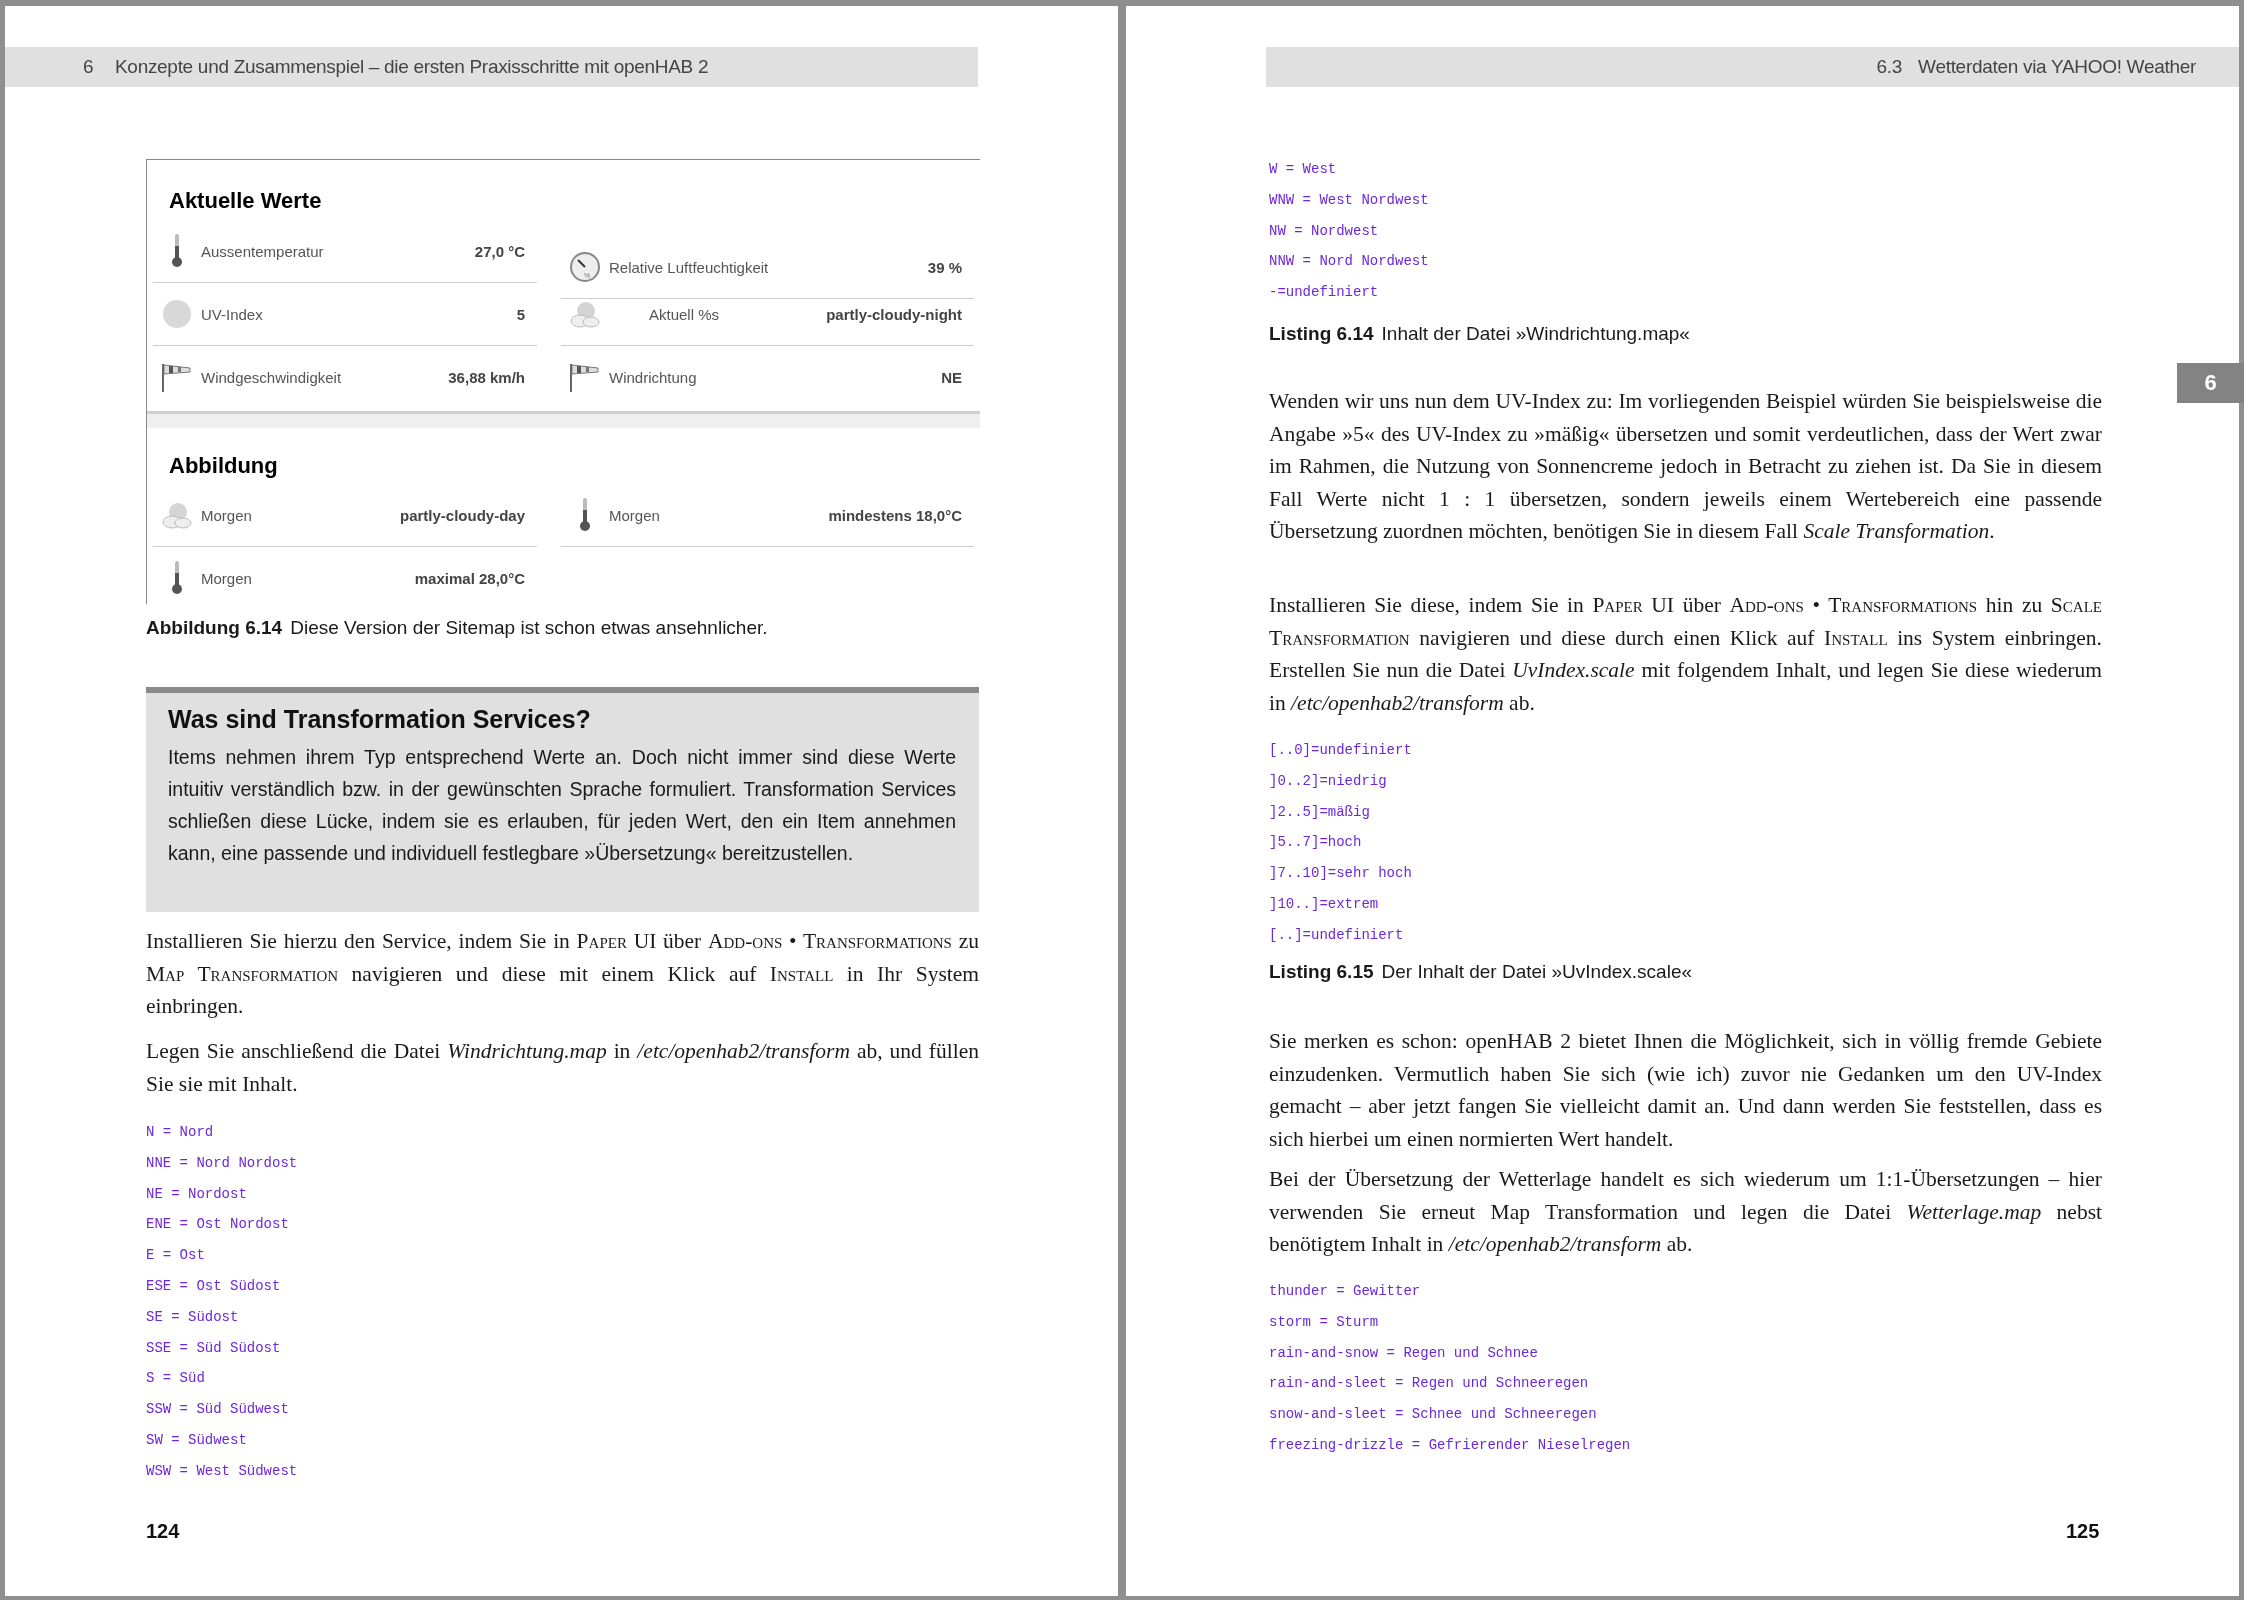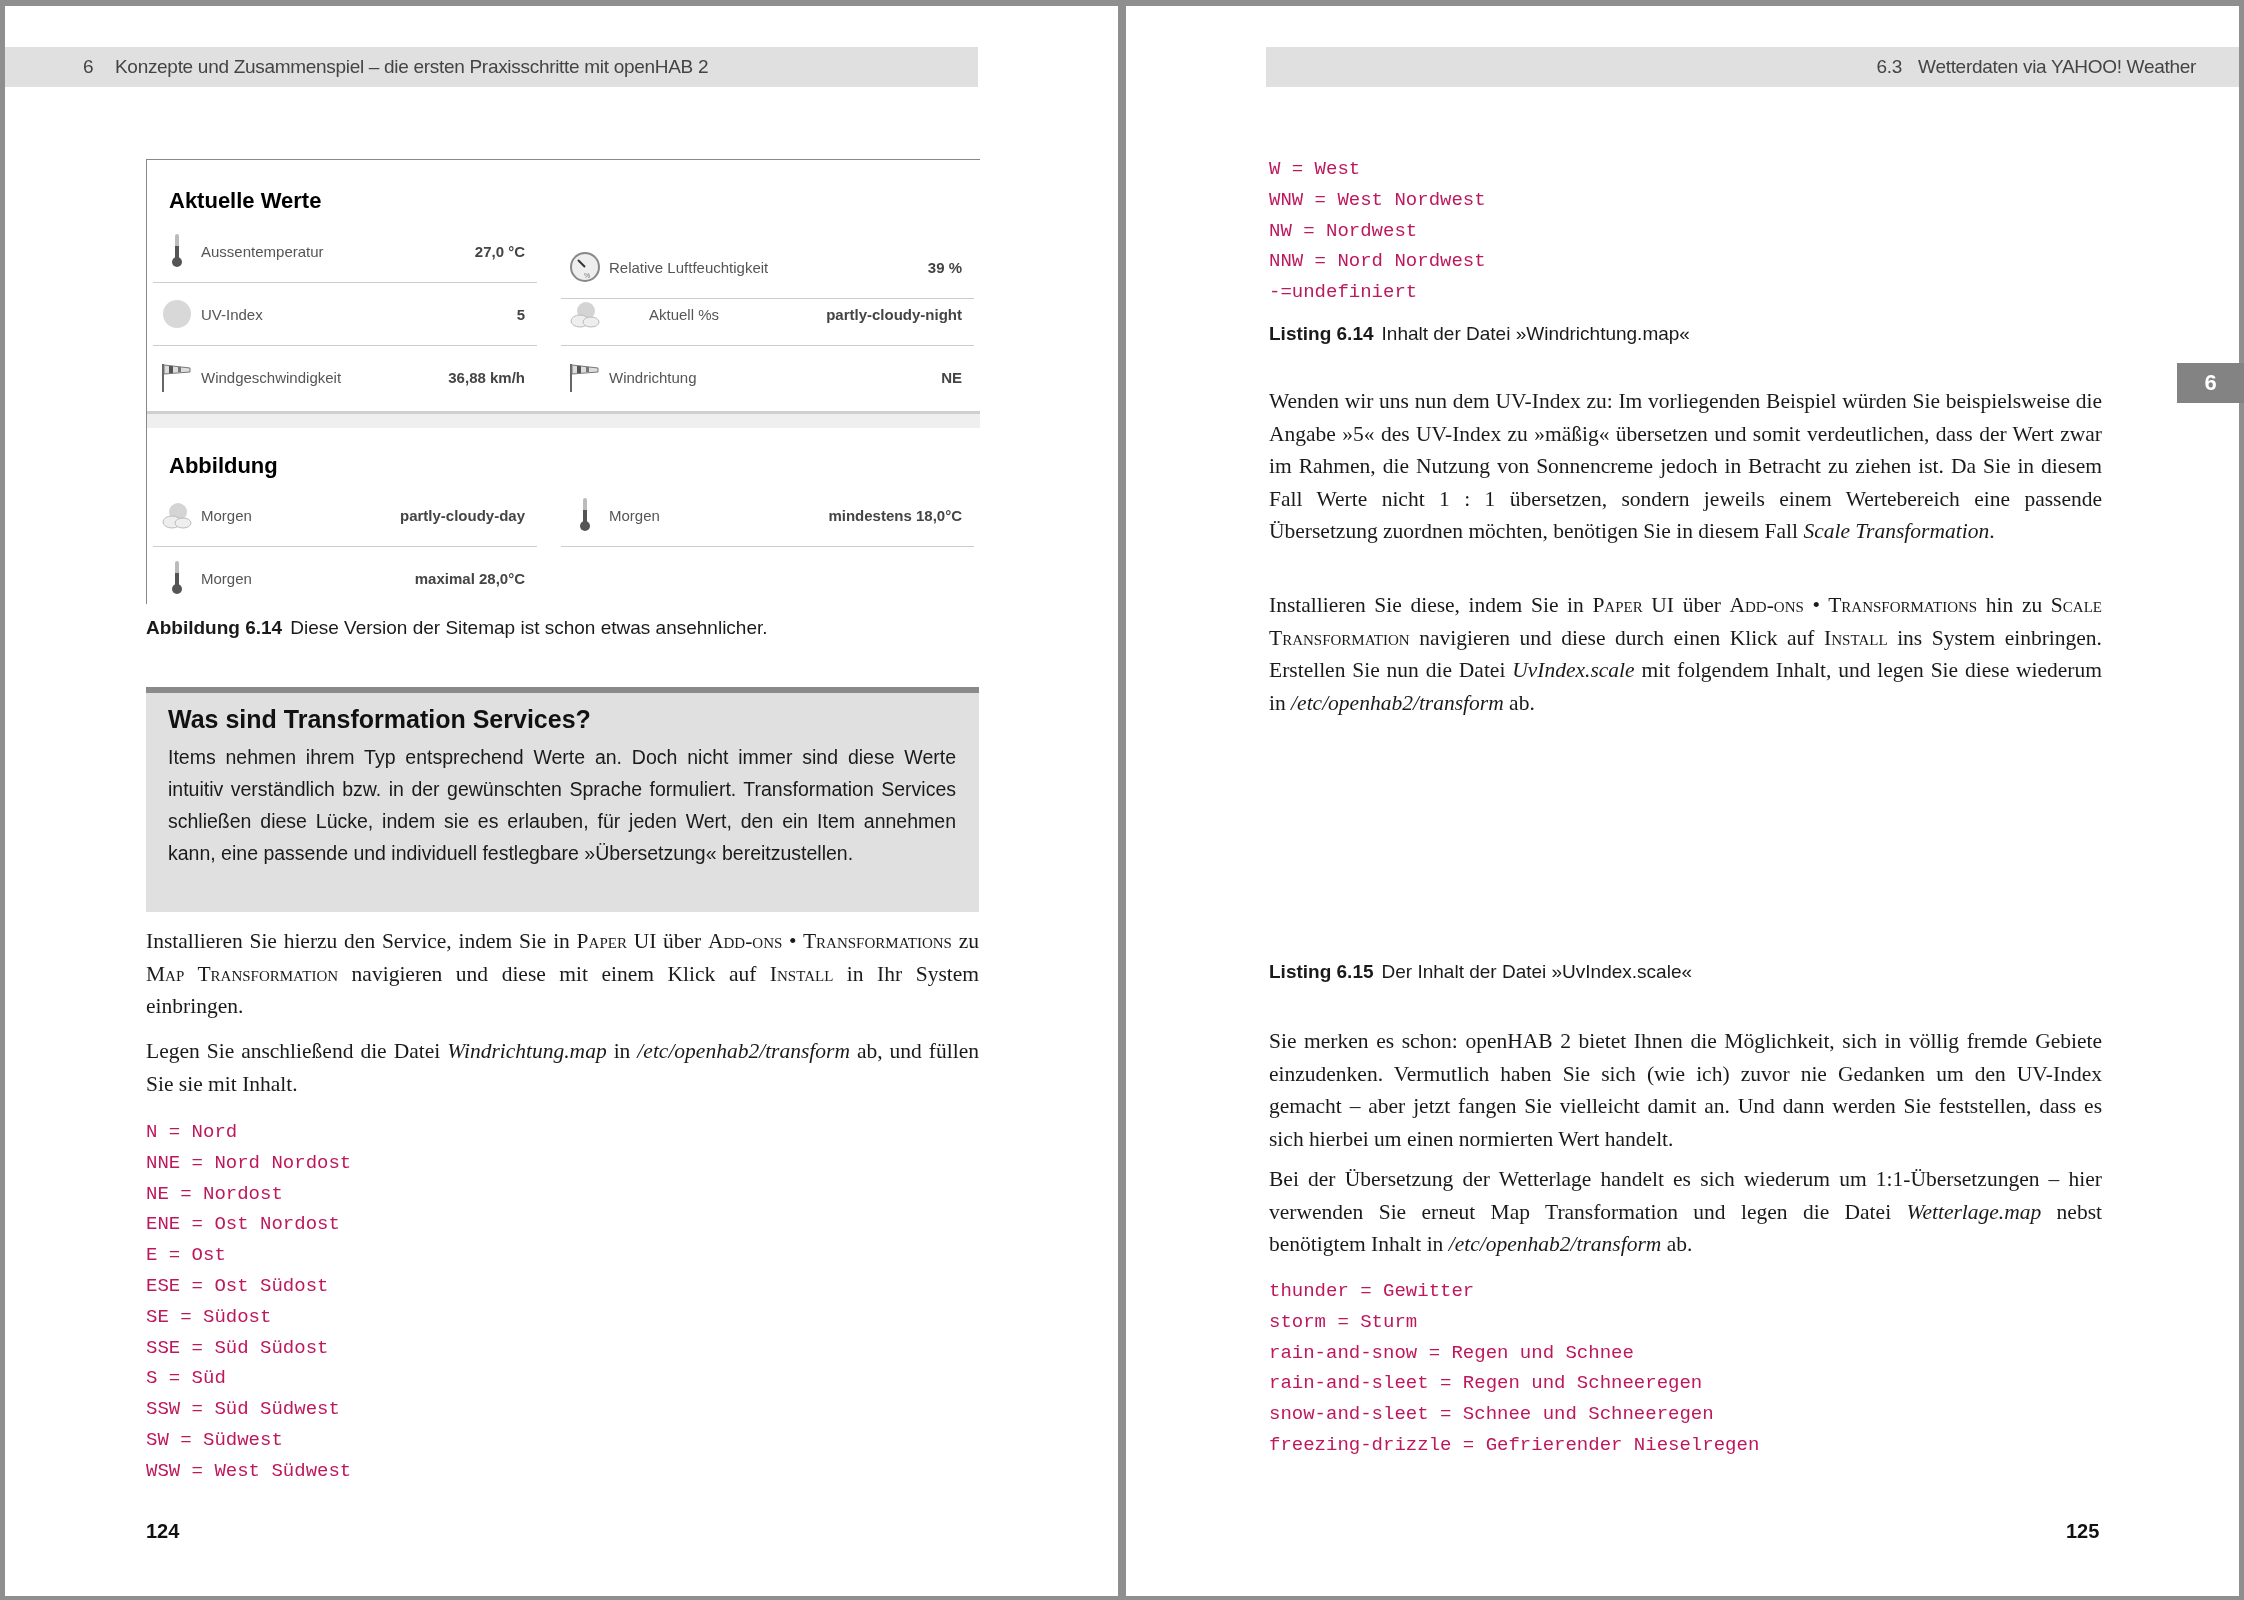--- a/index.html
+++ b/index.html
@@ -27,21 +27,21 @@
 
   .caption { position:absolute; font-family:"Liberation Sans", sans-serif; font-size:19px; color:#1a1a1a; }
   .caption b { font-weight:bold; margin-right:8px; }
 
   .box { position:absolute; left:141px; top:681px; width:833px; height:219px; background:#e0e0e0; border-top:6px solid #8a8a8a; font-family:"Liberation Sans", sans-serif; }
   .box .box-title { position:absolute; left:22px; top:12px; font-size:25px; font-weight:bold; color:#111; }
   .box .box-text { position:absolute; left:22px; top:48px; width:788px; font-size:19.5px; line-height:32px; text-align:justify; color:#1a1a1a; }
 
   .para { position:absolute; font-size:21.5px; line-height:32.5px; text-align:justify; color:#1a1a1a; }
   .sc { font-variant:small-caps; }
-  .code { position:absolute; font-family:"Liberation Mono", monospace; font-size:19px; line-height:30.8px; color:#be185d; white-space:pre; }
+  .code { position:absolute; font-family:"Liberation Mono", monospace; font-size:14px; line-height:30.8px; color:#6d28d9; white-space:pre; }
   .pagenum { position:absolute; top:1514px; font-family:"Liberation Sans", sans-serif; font-weight:bold; font-size:20px; color:#111; }
 
   .chapter-tab { position:absolute; left:2177px; top:363px; width:67px; height:40px; background:#838383; color:#fff; font-family:"Liberation Sans", sans-serif; font-weight:bold; font-size:22px; display:flex; align-items:center; justify-content:center; }
 </style>
 </head>
 <body>
 
 <div class="page left">
   <div class="running-head">
     <span class="num">6</span>
@@ -206,20 +206,27 @@
   </div>
 
   <div class="para" style="left:143px; top:379px; width:833px;">
     <span>Wenden wir uns nun dem UV-Index zu: Im vorliegenden Beispiel würden Sie beispielsweise die Angabe »5« des UV-Index zu »mäßig« übersetzen und somit verdeutlichen, dass der Wert zwar im Rahmen, die Nutzung von Sonnencreme jedoch in Betracht zu ziehen ist. Da Sie in diesem Fall Werte nicht 1 : 1 übersetzen, sondern jeweils einem Wertebereich eine passende Übersetzung zuordnen möchten, benötigen Sie in diesem Fall </span><i>Scale Transformation</i><span>.</span>
   </div>
 
   <div class="para" style="left:143px; top:583px; width:833px;">
     <span>Installieren Sie diese, indem Sie in </span><span class="sc">Paper UI</span><span> über </span><span class="sc">Add-ons • Transformations</span><span> hin zu </span><span class="sc">Scale Transformation</span><span> navigieren und diese durch einen Klick auf </span><span class="sc">Install</span><span> ins System einbringen. Erstellen Sie nun die Datei </span><i>UvIndex.scale</i><span> mit folgendem Inhalt, und legen Sie diese wiederum in </span><i>/etc/openhab2/transform</i><span> ab.</span>
   </div>
 
+  <div class="code" id="code-right-2" style="left:143px; top:729px;">[..0]=undefiniert
+]0..2]=niedrig
+]2..5]=mäßig
+]5..7]=hoch
+]7..10]=sehr hoch
+]10..]=extrem
+[..]=undefiniert</div>
   <div class="caption" style="left:143px; top:955px;">
     <b>Listing 6.15</b><span>Der Inhalt der Datei »UvIndex.scale«</span>
   </div>
 
   <div class="para" style="left:143px; top:1019px; width:833px;">Sie merken es schon: openHAB 2 bietet Ihnen die Möglichkeit, sich in völlig fremde Gebiete einzudenken. Vermutlich haben Sie sich (wie ich) zuvor nie Gedanken um den UV-Index gemacht – aber jetzt fangen Sie vielleicht damit an. Und dann werden Sie feststellen, dass es sich hierbei um einen normierten Wert handelt.</div>
 
   <div class="para" style="left:143px; top:1157px; width:833px;">
     <span>Bei der Übersetzung der Wetterlage handelt es sich wiederum um 1:1-Übersetzungen – hier verwenden Sie erneut Map Transformation und legen die Datei </span><i>Wetterlage.map</i><span> nebst benötigtem Inhalt in </span><i>/etc/openhab2/transform</i><span> ab.</span>
   </div>
 

